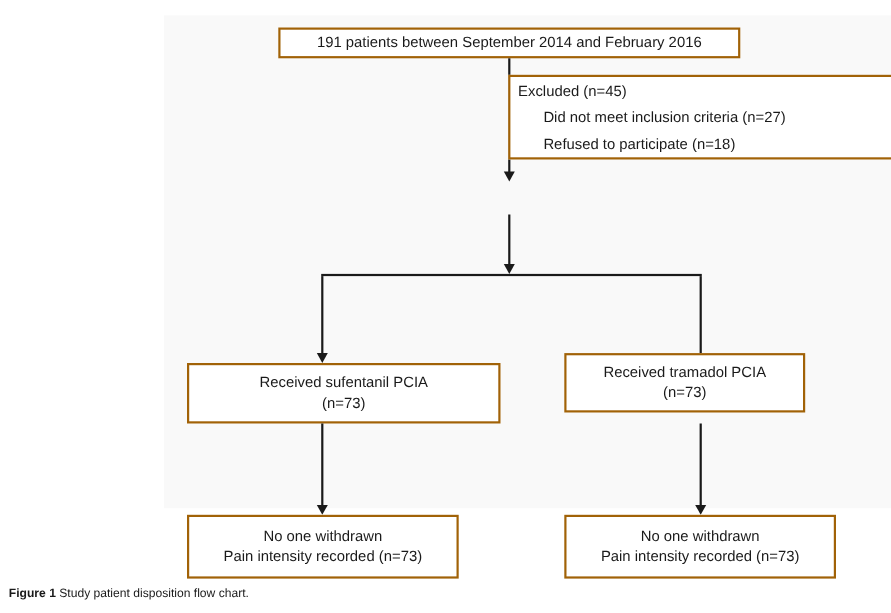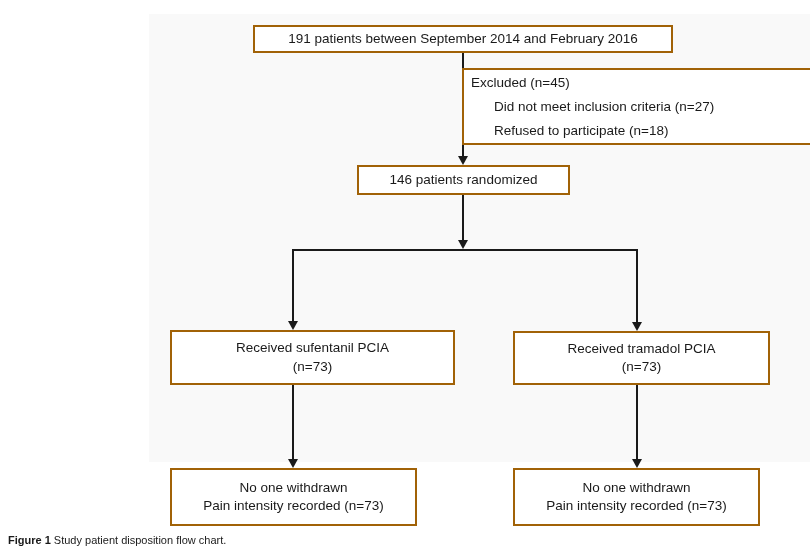--- a/index.html
+++ b/index.html
@@ -85,41 +85,38 @@
   <div class="arrowhead" style="left:458px; top:156px;"></div>
 
   <div class="cline" style="left:464px; top:102px; width:24px; height:2px;"></div>
 
   <div class="box left-text" style="left:462px; top:68px; width:366px; height:77px;">
     <div class="bx-line indent0">Excluded (n=45)</div>
     <div class="bx-line indent1">Did not meet inclusion criteria (n=27)</div>
     <div class="bx-line indent1">Refused to participate (n=18)</div>
   </div>
 
-  <div class="box centered" style="left:357px; top:165px; width:213px; height:30px;">
-    <div>146 patients randomized</div>
-  </div>
 
   <div class="cline" style="left:462px; top:195px; width:2px; height:46px;"></div>
   <div class="arrowhead" style="left:458px; top:240px;"></div>
 
   <div class="cline" style="left:292px; top:249px; width:346px; height:2px;"></div>
 
   <div class="cline" style="left:292px; top:251px; width:2px; height:71px;"></div>
   <div class="arrowhead" style="left:288px; top:321px;"></div>
 
   <div class="cline" style="left:636px; top:251px; width:2px; height:72px;"></div>
   <div class="arrowhead" style="left:632px; top:322px;"></div>
 
   <div class="box centered" style="left:170px; top:330px; width:285px; height:55px;">
     <div>Received sufentanil PCIA</div>
     <div>(n=73)</div>
   </div>
 
-  <div class="box centered" style="left:513px; top:331px; width:257px; height:54px;">
+  <div class="box centered" style="left:513px; top:321px; width:219px; height:54px;">
     <div>Received tramadol PCIA</div>
     <div>(n=73)</div>
   </div>
 
   <div class="cline" style="left:292px; top:385px; width:2px; height:75px;"></div>
   <div class="arrowhead" style="left:288px; top:459px;"></div>
 
   <div class="cline" style="left:636px; top:385px; width:2px; height:75px;"></div>
   <div class="arrowhead" style="left:632px; top:459px;"></div>
 

